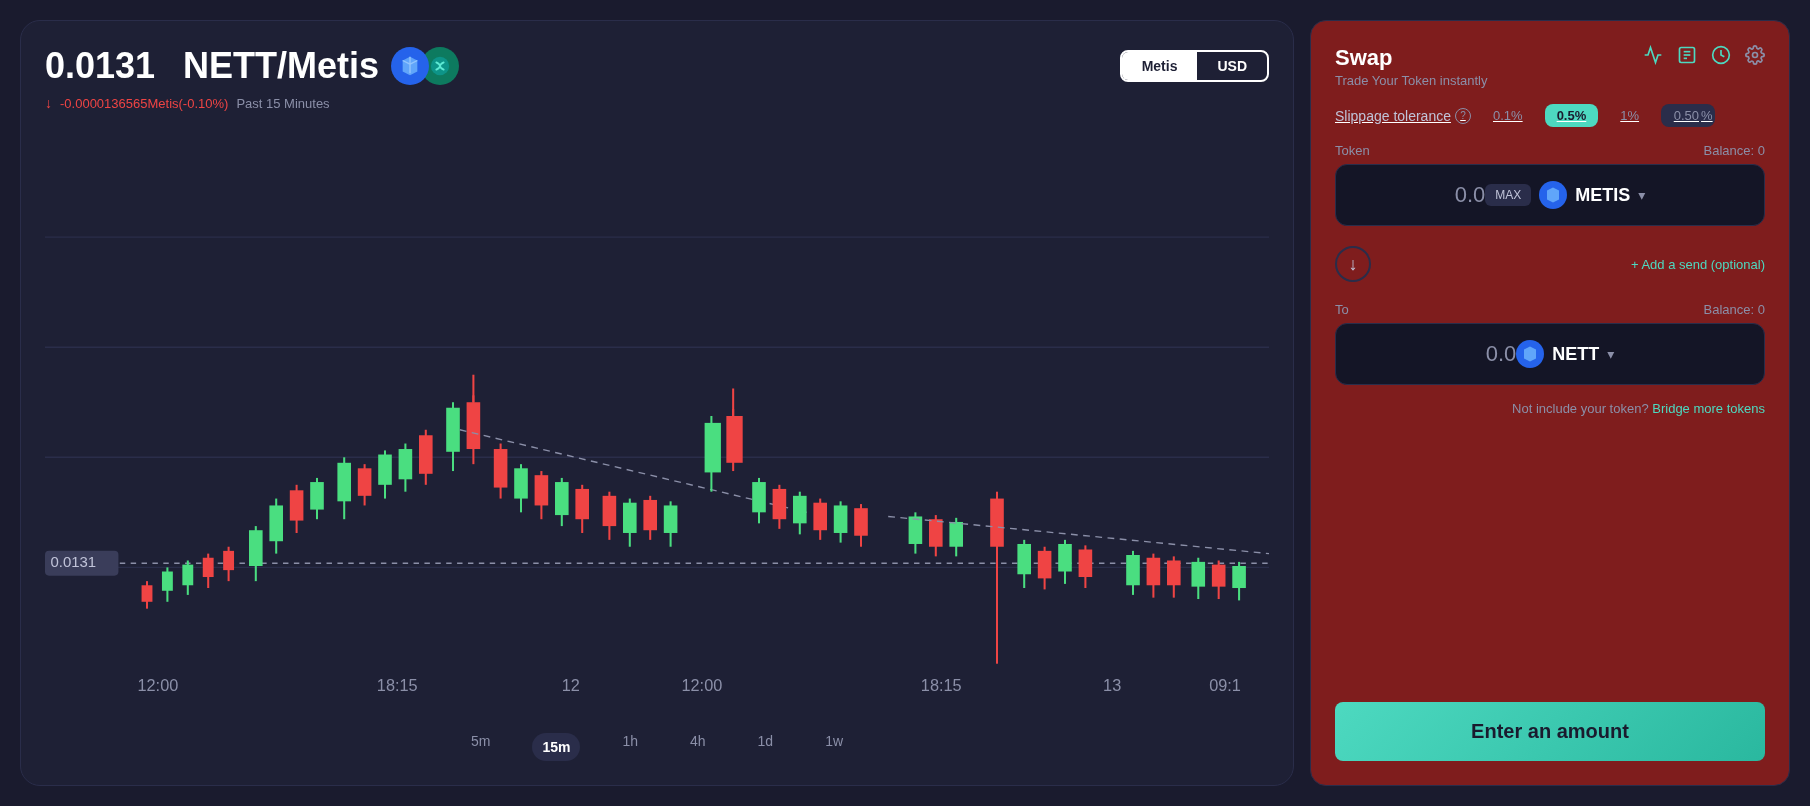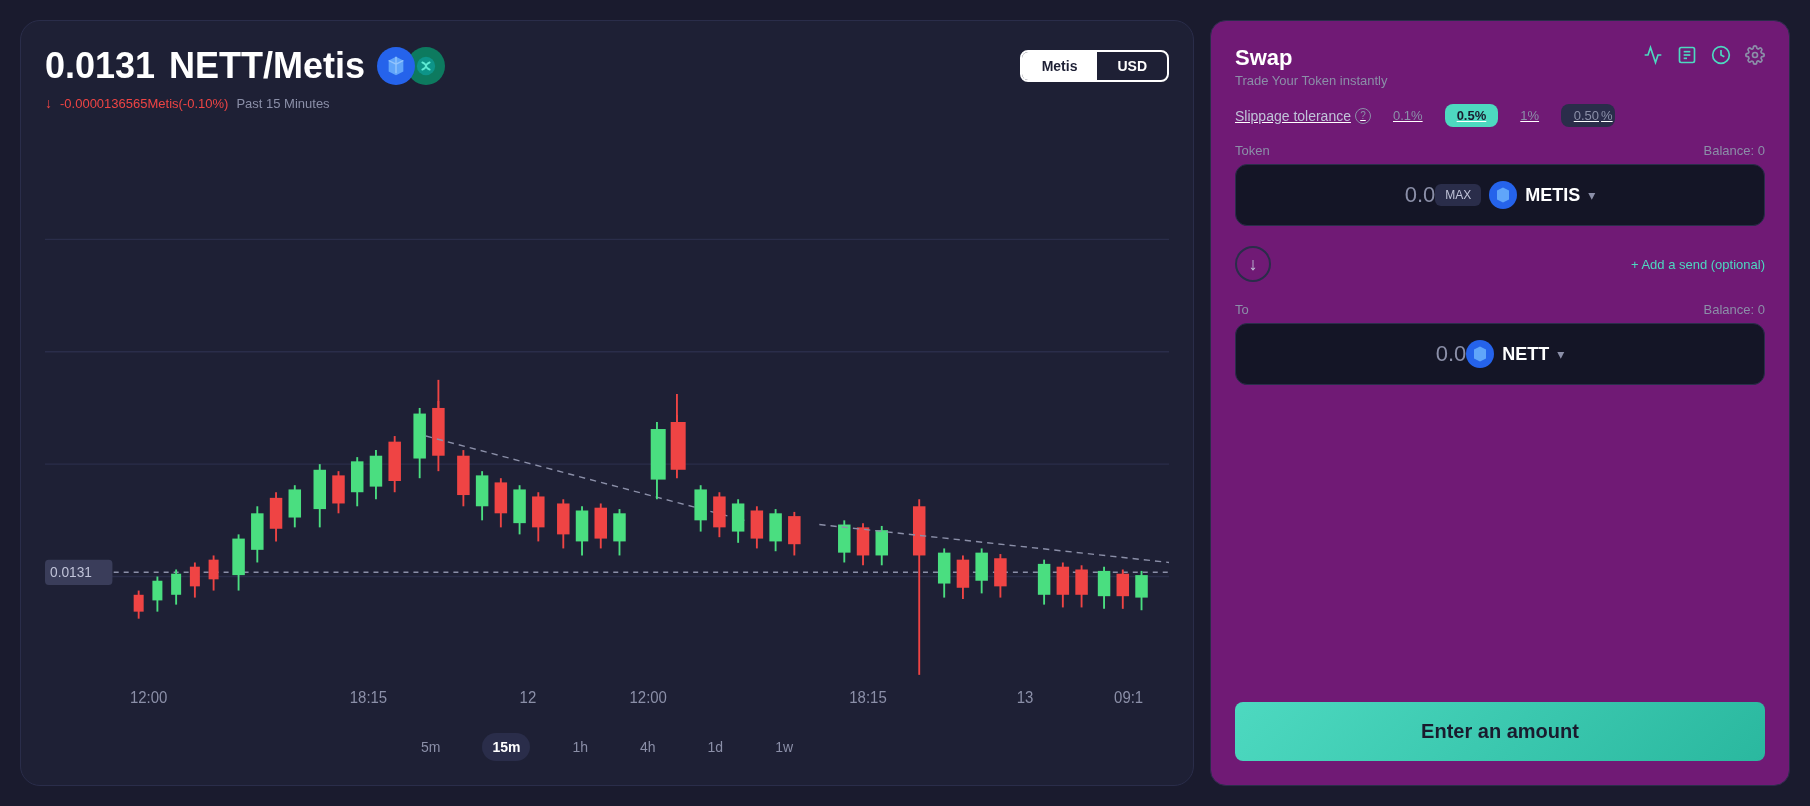--- a/index.html
+++ b/index.html
@@ -131,26 +131,27 @@
       color: #8b8fa8;
       font-size: 14px;
       cursor: pointer;
       padding: 6px 10px;
       border-radius: 20px;
     }
     .time-btn.active {
       background: #2a2d4a;
       color: #fff;
       font-weight: 600;
+      margin-top: 12px;
     }
 
     
     .swap-panel {
-      width: 580px;
-      background: #701a75;
+      width: 480px;
+      background: #7f1d1d;
       border-radius: 16px;
       padding: 24px;
       display: flex;
       flex-direction: column;
       gap: 16px;
       border: 1px solid #2a2d4a;
     }
     .swap-header {
       display: flex;
       align-items: flex-start;
@@ -358,21 +359,21 @@
   </style>
 </head>
 <body>
 
 <div class="main-container">
 
   <div class="chart-panel">
     <div class="chart-header">
       <div class="chart-title-group">
         <span class="chart-title">0.0131</span>
-        <span class="chart-title" style="font-size:36px;font-weight:800;margin-left:2px;">NETT/Metis</span>
+        <span class="chart-title" style="font-size:36px;font-weight:800;margin-left:16px;">NETT/Metis</span>
         <div class="token-icons">
           <div class="token-icon token-icon-metis">
             <svg width="22" height="22" viewBox="0 0 24 24" fill="none">
               <path d="M12 2L4 6v12l8 4 8-4V6L12 2z" fill="#60a5fa"></path>
               <path d="M12 2v18M4 6l8 4 8-4" stroke="#93c5fd" stroke-width="1.5"></path>
             </svg>
           </div>
           <div class="token-icon token-icon-nett">
             <svg width="22" height="22" viewBox="0 0 24 24" fill="none">
               <circle cx="12" cy="12" r="10" fill="#0d9488"></circle>
@@ -626,16 +627,20 @@
             <svg width="18" height="18" viewBox="0 0 24 24" fill="none">
               <path d="M12 2L4 6v12l8 4 8-4V6L12 2z" fill="#60a5fa"></path>
             </svg>
           </div>
           <span class="token-name">NETT</span>
           <span class="chevron-down">▾</span>
         </div>
       </div>
     </div>
 
+    <div class="bridge-row">
+      <span>Not include your token?</span>
+      <span class="bridge-link">Bridge more tokens</span>
+    </div>
 
     <button class="enter-amount-btn">Enter an amount</button>
   </div>
 </div>
 
 </body></html>

